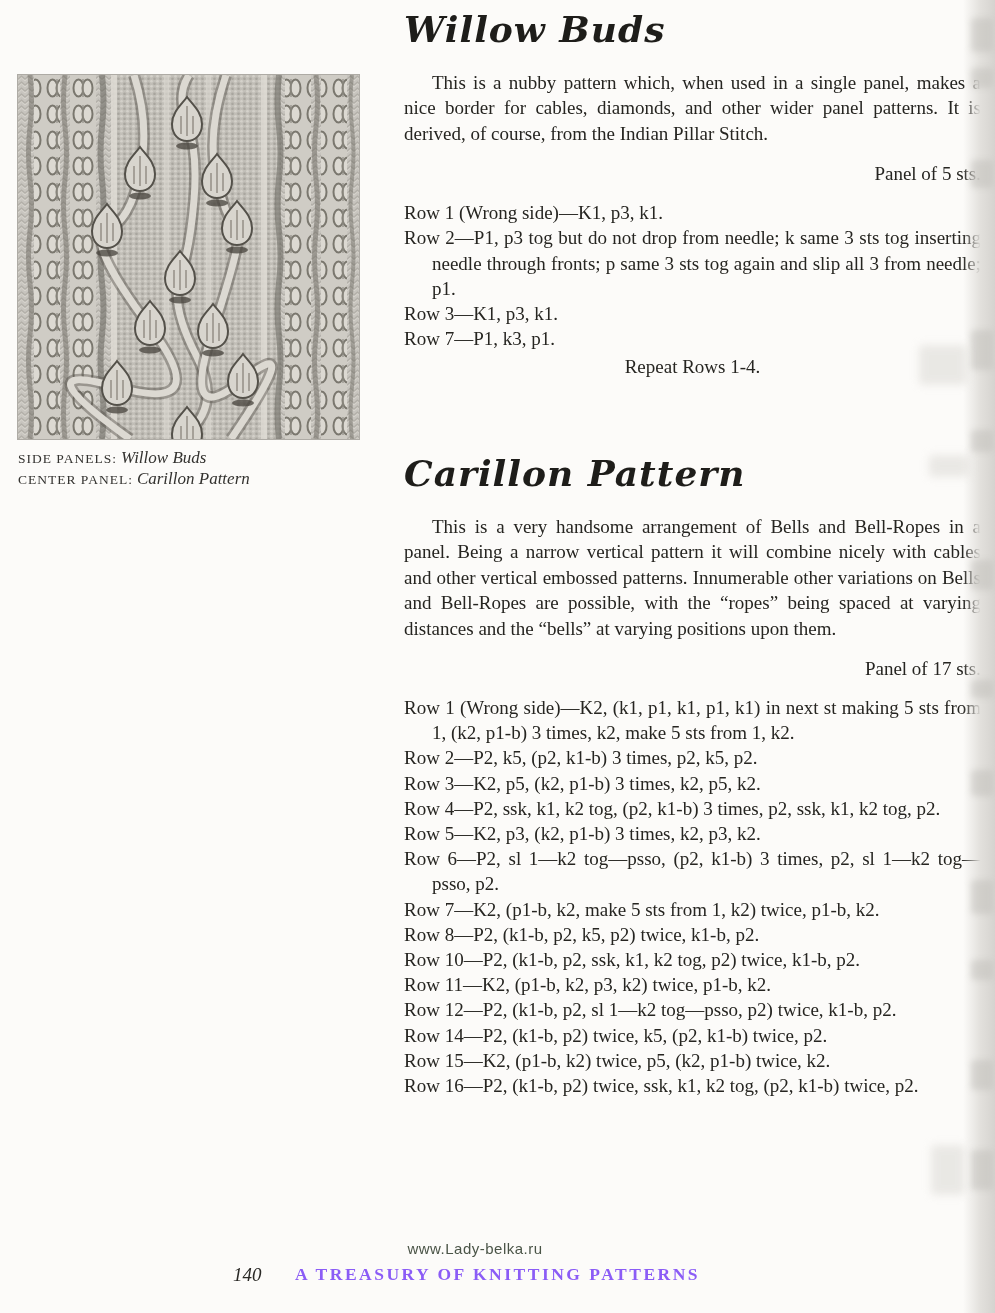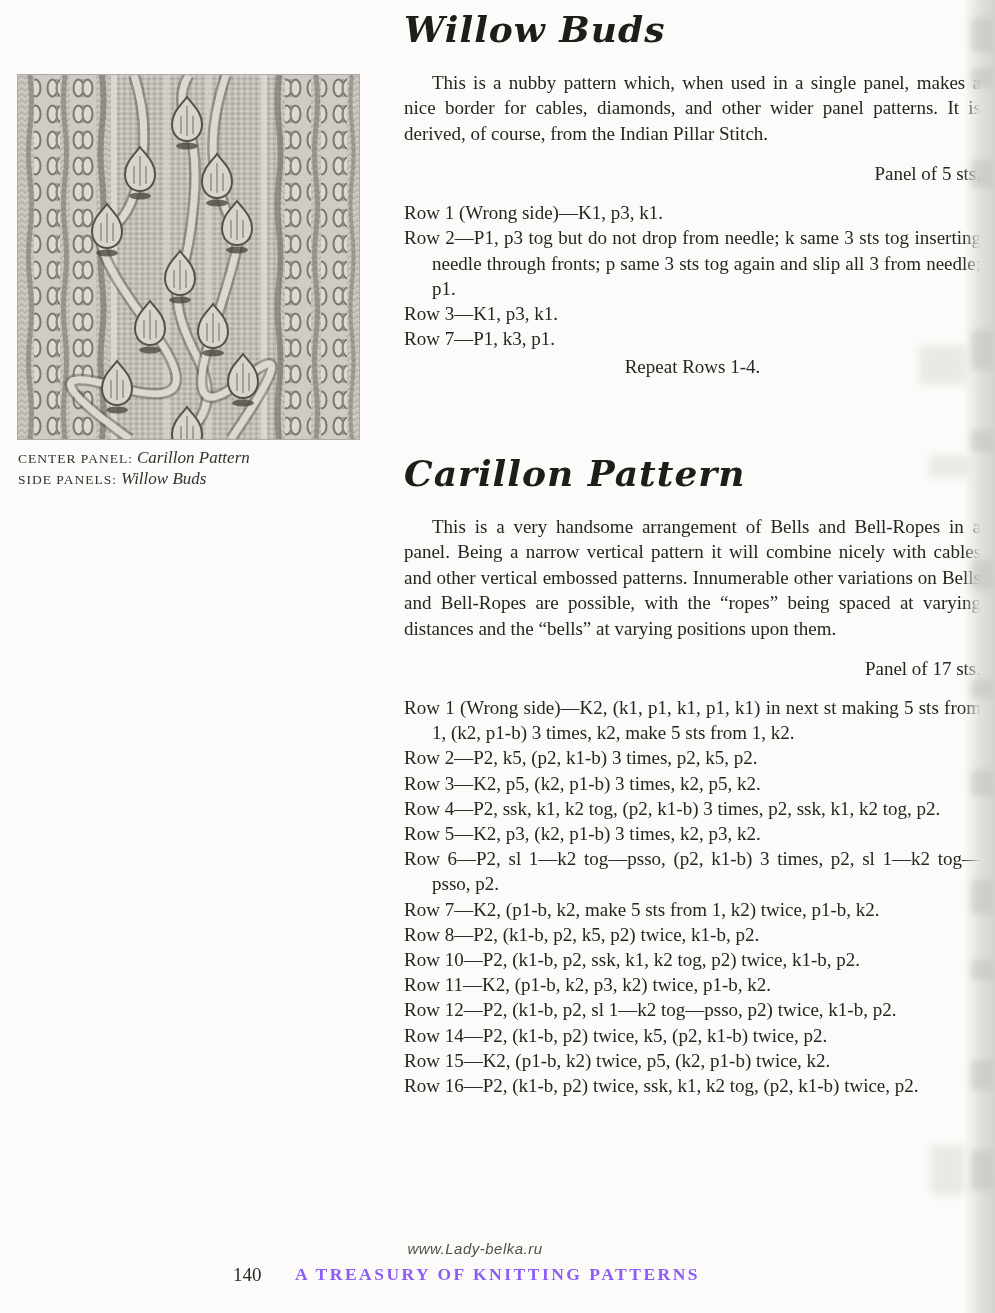--- a/index.html
+++ b/index.html
@@ -43,26 +43,26 @@
   .photo-block{position:absolute;left:18px;top:75px;width:341px;}
   .photo-frame{display:block;outline:1px solid #aeaba5;}
   .caption{margin-top:9px;font-size:16px;line-height:20px;color:#33322f;}
   .cap-label{letter-spacing:1px;font-size:13.5px;}
   .cap-value{font-style:italic;font-size:17px;}
   
   .watermark{
     position:absolute;top:1240px;left:330px;width:290px;
     text-align:center;
     font-family:"Liberation Sans", sans-serif;
-    font-size:15px;color:#4a5447;letter-spacing:.5px;font-style:italic;
+    font-size:15px;color:#4a5447;letter-spacing:.5px;
   }
   .footer-row{position:absolute;top:1264px;left:0;width:995px;height:28px;}
   .page-num{
     position:absolute;left:233px;top:0;
-    font-size:19px;color:#2a2926;
+    font-size:19px;color:#2a2926;font-style:italic;
   }
   .book-title{
     display:block;text-align:center;
     font-size:17.5px;font-weight:bold;letter-spacing:2.5px;
     color:#8b5cf6;
   }
   
   .ghost-strip{
     position:absolute;right:0;top:0;width:32px;height:1313px;
     background:linear-gradient(to right, rgba(216,214,210,0) 0%, #e2e0dc 55%, #d5d3cf 100%);
@@ -143,26 +143,26 @@
       <use href="#bud" x="162" y="202"></use>
       <use href="#bud" x="132" y="252"></use>
       <use href="#bud" x="195" y="255"></use>
       <use href="#bud" x="99" y="312"></use>
       <use href="#bud" x="225" y="305"></use>
       <use href="#bud" x="169" y="358"></use>
     </svg>
 
     <div class="caption">
       <div class="cap-line">
+        <span class="cap-label">SIDE PANELS:</span>
+        <span class="cap-value">Willow Buds</span>
+      </div>
+      <div class="cap-line">
         <span class="cap-label">CENTER PANEL:</span>
         <span class="cap-value">Carillon Pattern</span>
-      </div>
-      <div class="cap-line">
-        <span class="cap-label">SIDE PANELS:</span>
-        <span class="cap-value">Willow Buds</span>
       </div>
     </div>
   </section>
 
   <section class="text-col" style="top:8px">
     <h1 class="pattern-title">Willow Buds</h1>
     <p class="intro">This is a nubby pattern which, when used in a single panel, makes a nice border for cables, diamonds, and other wider panel patterns. It is derived, of course, from the Indian Pillar Stitch.</p>
     <div class="panel-note">Panel of 5 sts.</div>
     <div class="rows">
         <div class="row-line">Row 1 (Wrong side)—K1, p3, k1.</div>

